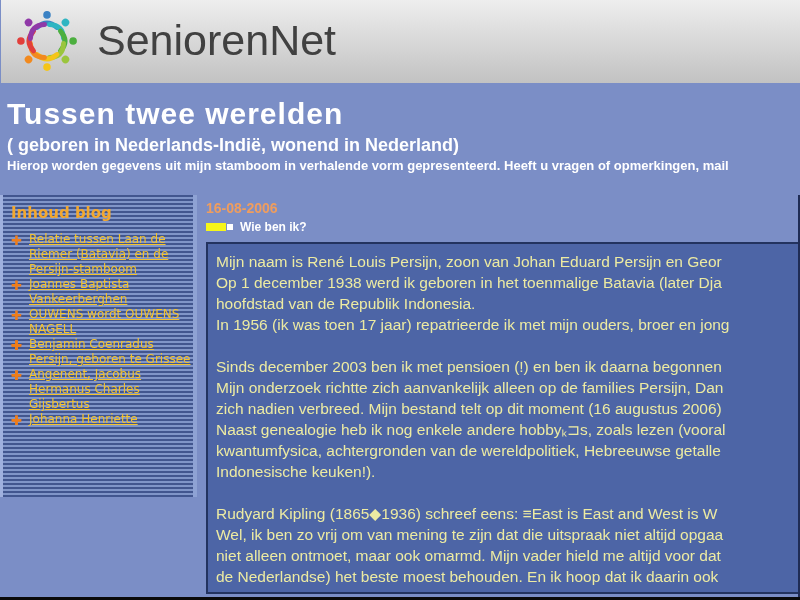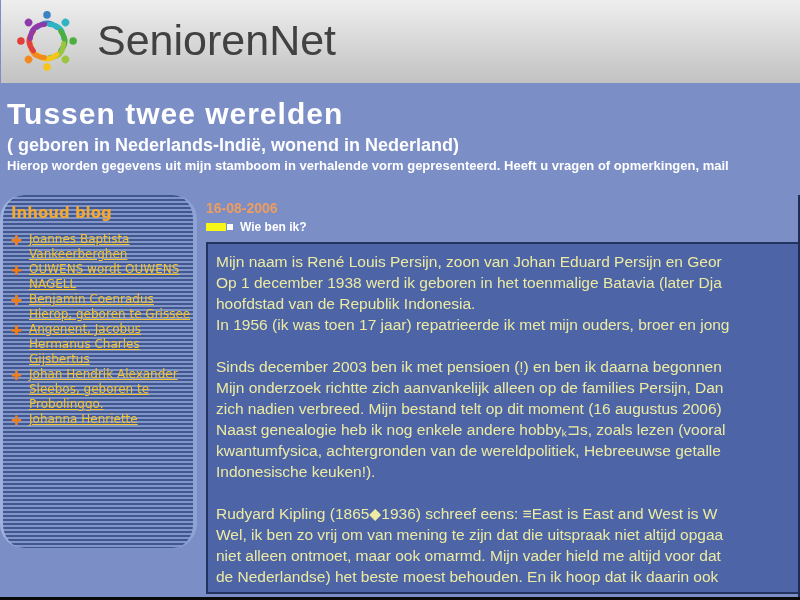--- a/index.html
+++ b/index.html
@@ -25,25 +25,24 @@
   }
   .banner-subtitle{
     position:absolute;left:7px;top:52px;font-size:18px;font-weight:bold;white-space:nowrap;text-align:right;
   }
   .banner-desc{
     position:absolute;left:7px;top:74px;font-size:13px;font-weight:bold;
     line-height:18px;white-space:nowrap;
   }
   
   .sidebar{
-    position:absolute;top:195px;left:0;width:190px;height:353px;
+    position:absolute;top:195px;left:0;width:190px;height:302px;
     background:repeating-linear-gradient(180deg,#42568f 0 2px,#8095c8 2px 4px);
     border-left:3px solid #9fb0de;border-right:4px solid #8ea2d4;
     overflow:hidden;
-    border-radius:24px;
   }
   .sb-heading{
     color:#f4a82e;font-family:"DejaVu Sans",sans-serif;
     font-weight:bold;font-size:15px;margin:9px 0 10px 8px;
   }
   .sb-item{
     position:relative;padding-left:26px;margin:0 2px 0 0;
     font-family:"DejaVu Sans",sans-serif;font-size:12px;line-height:15px;
   }
   .sb-bullet{
@@ -131,20 +130,21 @@
     <div>Hierop worden gegevens uit mijn stamboom in verhalende vorm gepresenteerd. Heeft u vragen of opmerkingen, mail</div>
   </div>
 </div>
 
 <div class="sidebar">
   <div class="sb-heading">Inhoud blog</div>
   <div>
 
       <div class="sb-item">
         <span class="sb-bullet">✚</span>
+        <a class="sb-link">Relatie tussen Laan de Riemer (Batavia) en de Persijn-stamboom</a>
       </div>
 
       <div class="sb-item">
         <span class="sb-bullet">✚</span>
         <a class="sb-link">Joannes Baptista Vankeerberghen</a>
       </div>
 
       <div class="sb-item">
         <span class="sb-bullet">✚</span>
         <a class="sb-link">OUWENS wordt OUWENS NAGELL</a>
@@ -153,35 +153,34 @@
       <div class="sb-item">
         <span class="sb-bullet">✚</span>
       </div>
 
       <div class="sb-item">
         <span class="sb-bullet">✚</span>
       </div>
 
       <div class="sb-item">
         <span class="sb-bullet">✚</span>
-        <a class="sb-link">Benjamin Coenradus Hierop, geboren te Grissee</a>
+        <a class="sb-link">Benjamin Coenradus Persijn, geboren te Grissee</a>
       </div>
 
       <div class="sb-item">
         <span class="sb-bullet">✚</span>
       </div>
 
       <div class="sb-item">
         <span class="sb-bullet">✚</span>
         <a class="sb-link">Angenent, Jacobus Hermanus Charles Gijsbertus</a>
       </div>
 
       <div class="sb-item">
         <span class="sb-bullet">✚</span>
-        <a class="sb-link">Johan Hendrik Alexander Sleebos, geboren te Probolinggo.</a>
       </div>
 
       <div class="sb-item">
         <span class="sb-bullet">✚</span>
         <a class="sb-link">Johanna Henriette</a>
       </div>
     </div>
 </div>
 
 <div class="main">

